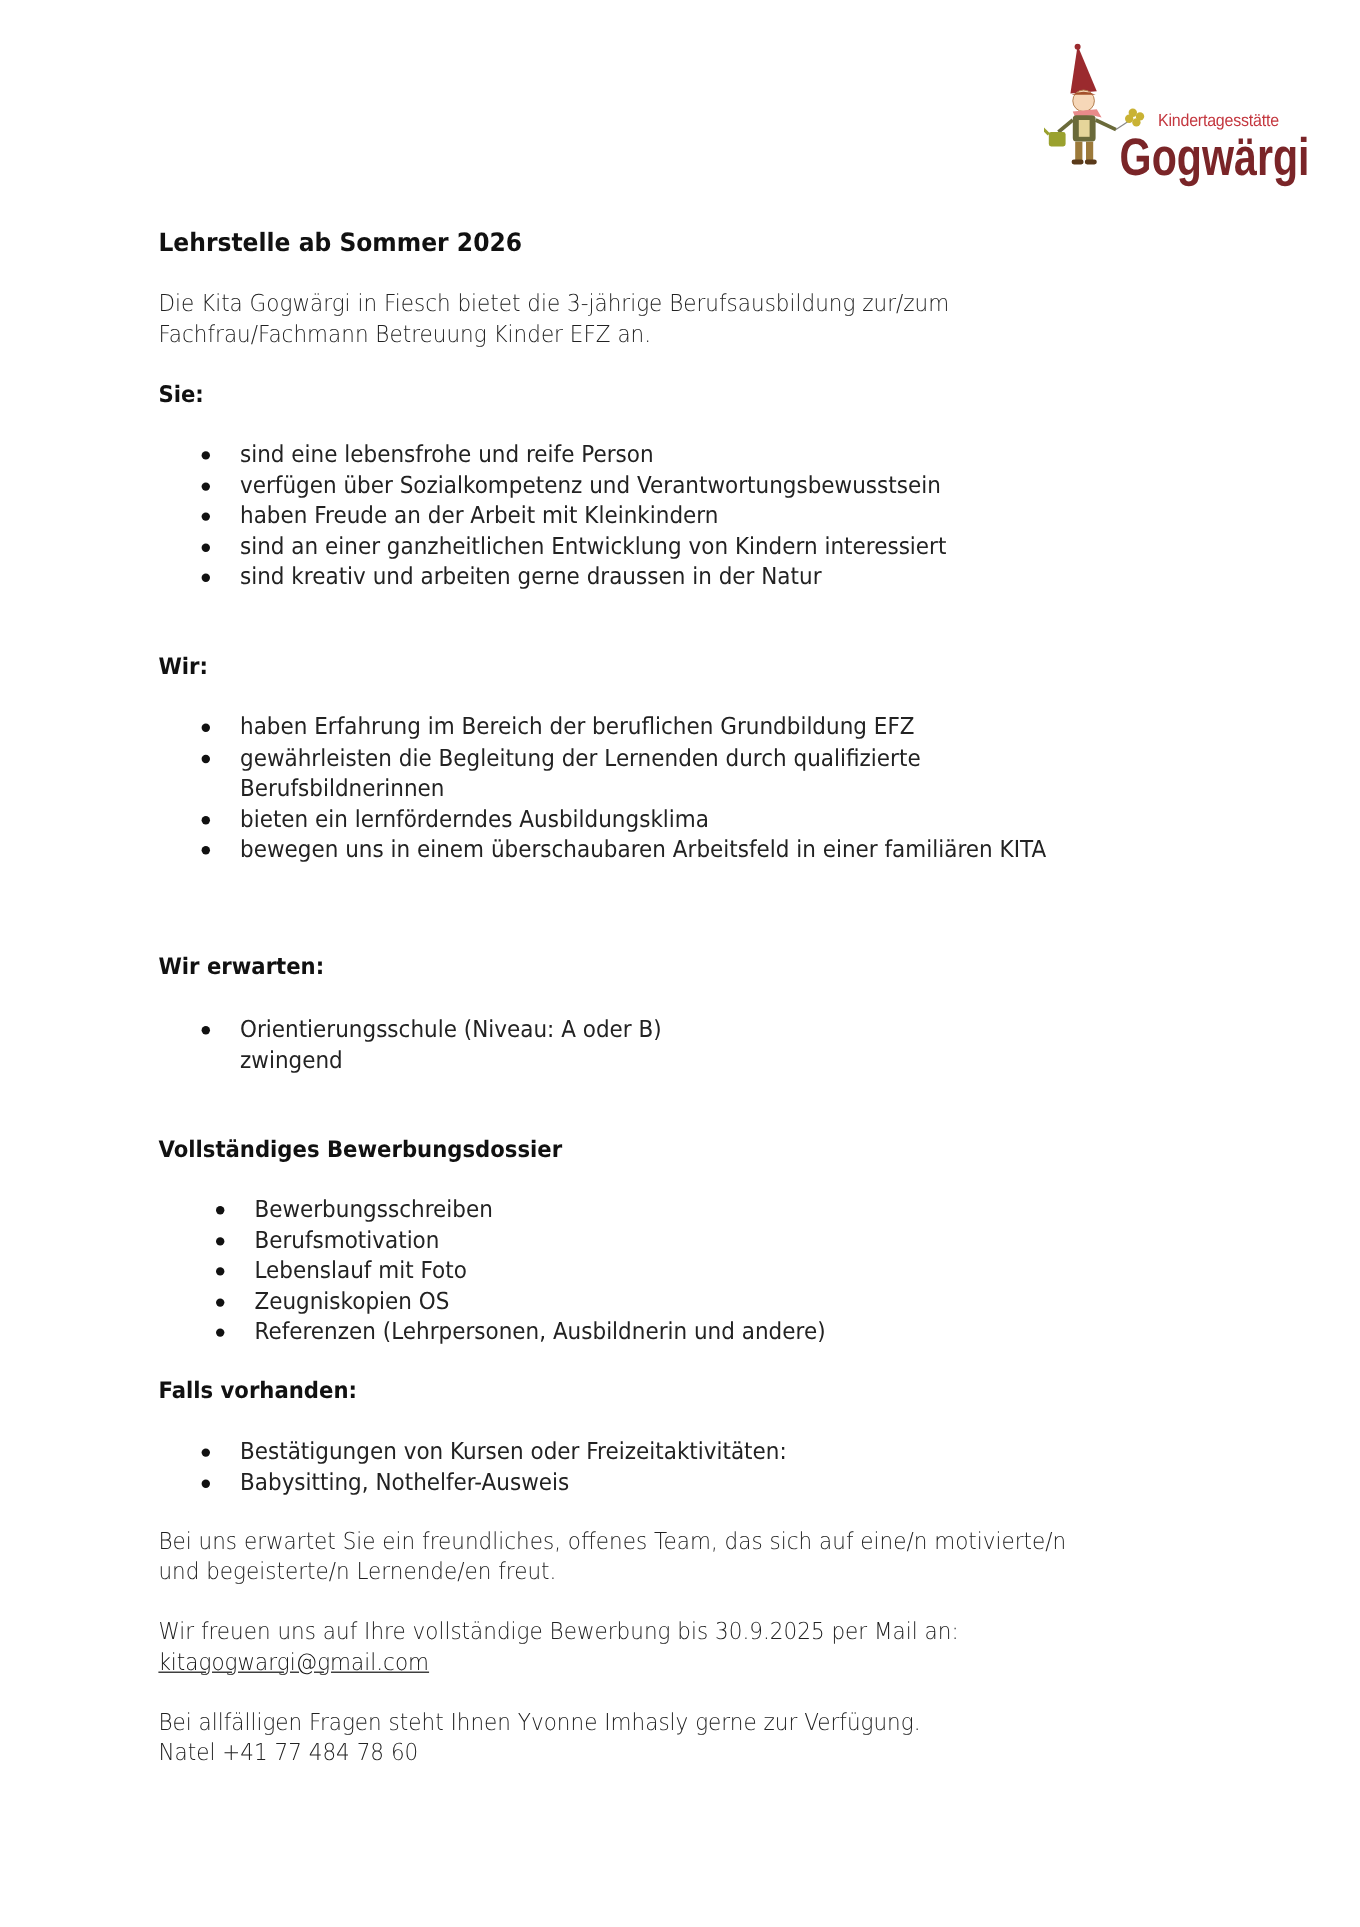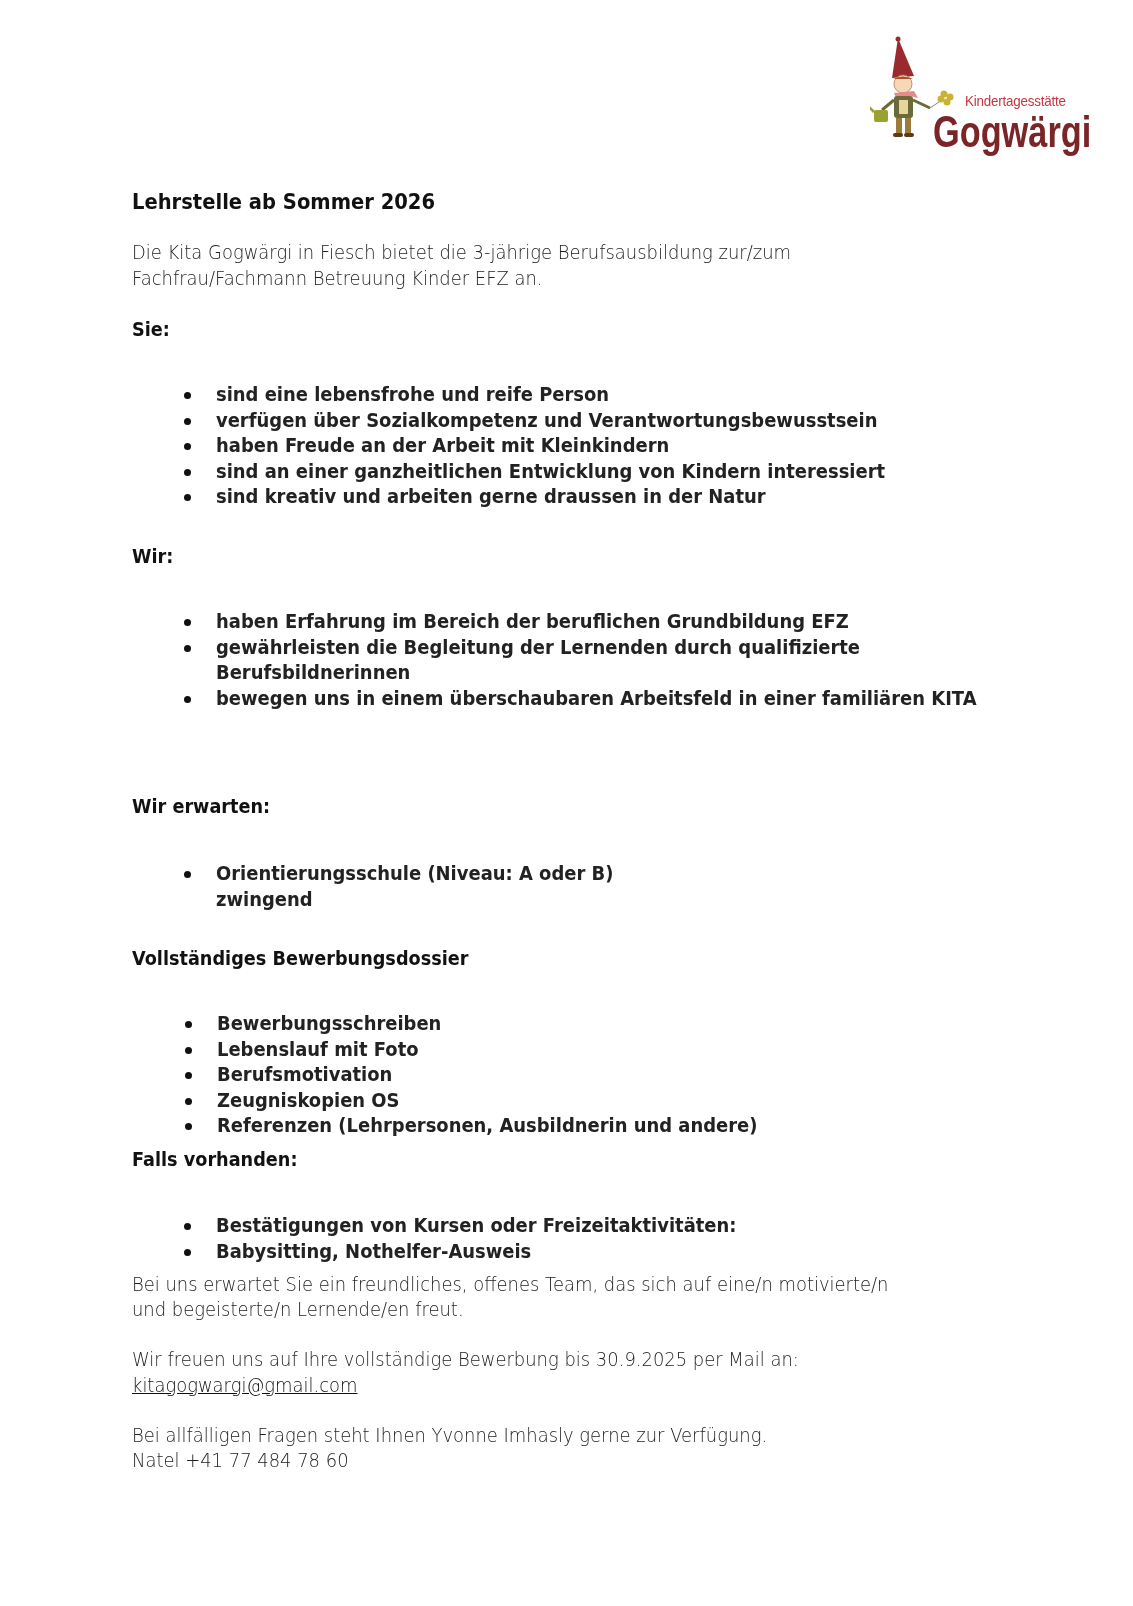--- a/index.html
+++ b/index.html
@@ -21,21 +21,21 @@
       font-weight: bold; font-size: 44px; color: #7a2528; white-space: nowrap;
       transform: scaleX(0.78); transform-origin: left top; letter-spacing: 0px; line-height: 1;
     }
     
     .content { position: absolute; left: 132px; top: 0; width: 880px; }
     .h { position: absolute; font-family: "DejaVu Sans", sans-serif; font-weight: bold; font-size: 19px;
          transform: scaleX(0.93); transform-origin: left top; white-space: nowrap; color: #111; }
     .title { font-size: 21px; }
     .p { position: absolute; font-size: 19.5px; line-height: 26px; white-space: nowrap;
          transform: scaleX(0.92); transform-origin: left top; color: #222; font-weight: 300; }
-    ul.list { position: absolute; margin: 16px; padding: 0; list-style: none; font-weight: bold; }
+    ul.list { position: absolute; margin: 0; padding: 0; list-style: none; }
     ul.list li { position: relative; padding-left: 68px; font-size: 19.5px; line-height: 25.5px;
                  white-space: nowrap; color: #222; }
     ul.list li .txt { display: inline-block; transform: scaleX(0.92); transform-origin: left top; }
     ul.list li .bullet { position: absolute; left: 36px; top: 10px; width: 7px; height: 7px;
                          border-radius: 50%; background: #111; }
     .email { color: #111; text-decoration: underline; }
   </style>
 </head>
 <body>
 
@@ -90,34 +90,35 @@
       <li><span class="bullet"></span><span class="txt">haben Freude an der Arbeit mit Kleinkindern</span></li>
       <li><span class="bullet"></span><span class="txt">sind an einer ganzheitlichen Entwicklung von Kindern interessiert</span></li>
       <li><span class="bullet"></span><span class="txt">sind kreativ und arbeiten gerne draussen in der Natur</span></li>
     </ul>
 
     <div class="h" style="top:545px;">Wir:</div>
     <ul class="list" style="left:0; top:593px;">
       <li><span class="bullet"></span><span class="txt">haben Erfahrung im Bereich der beruflichen Grundbildung EFZ</span></li>
       <li><span class="bullet"></span><span class="txt">gewährleisten die Begleitung der Lernenden durch qualifizierte</span></li>
       <li><span class="txt">Berufsbildnerinnen</span></li>
+      <li><span class="bullet"></span><span class="txt">bieten ein lernförderndes Ausbildungsklima</span></li>
       <li><span class="bullet"></span><span class="txt">bewegen uns in einem überschaubaren Arbeitsfeld in einer familiären KITA</span></li>
     </ul>
 
     <div class="h" style="top:795px;">Wir erwarten:</div>
     <ul class="list" style="left:0; top:845px;">
       <li><span class="bullet"></span><span class="txt">Orientierungsschule (Niveau: A oder B)</span></li>
       <li><span class="txt">zwingend</span></li>
     </ul>
 
     <div class="h" style="top:947px;">Vollständiges Bewerbungsdossier</div>
-    <ul class="list" style="left:1px; top:995px;">
+    <ul class="list" style="left:12px; top:995px;">
       <li><span class="bullet"></span><span class="txt">Bewerbungsschreiben</span></li>
+      <li><span class="bullet"></span><span class="txt">Berufsmotivation</span></li>
       <li><span class="bullet"></span><span class="txt">Lebenslauf mit Foto</span></li>
-      <li><span class="bullet"></span><span class="txt">Berufsmotivation</span></li>
       <li><span class="bullet"></span><span class="txt">Zeugniskopien OS</span></li>
       <li><span class="bullet"></span><span class="txt">Referenzen (Lehrpersonen, Ausbildnerin und andere)</span></li>
     </ul>
 
     <div class="h" style="top:1148px;">Falls vorhanden:</div>
     <ul class="list" style="left:0; top:1197px;">
       <li><span class="bullet"></span><span class="txt">Bestätigungen von Kursen oder Freizeitaktivitäten:</span></li>
       <li><span class="bullet"></span><span class="txt">Babysitting, Nothelfer-Ausweis</span></li>
     </ul>
 

